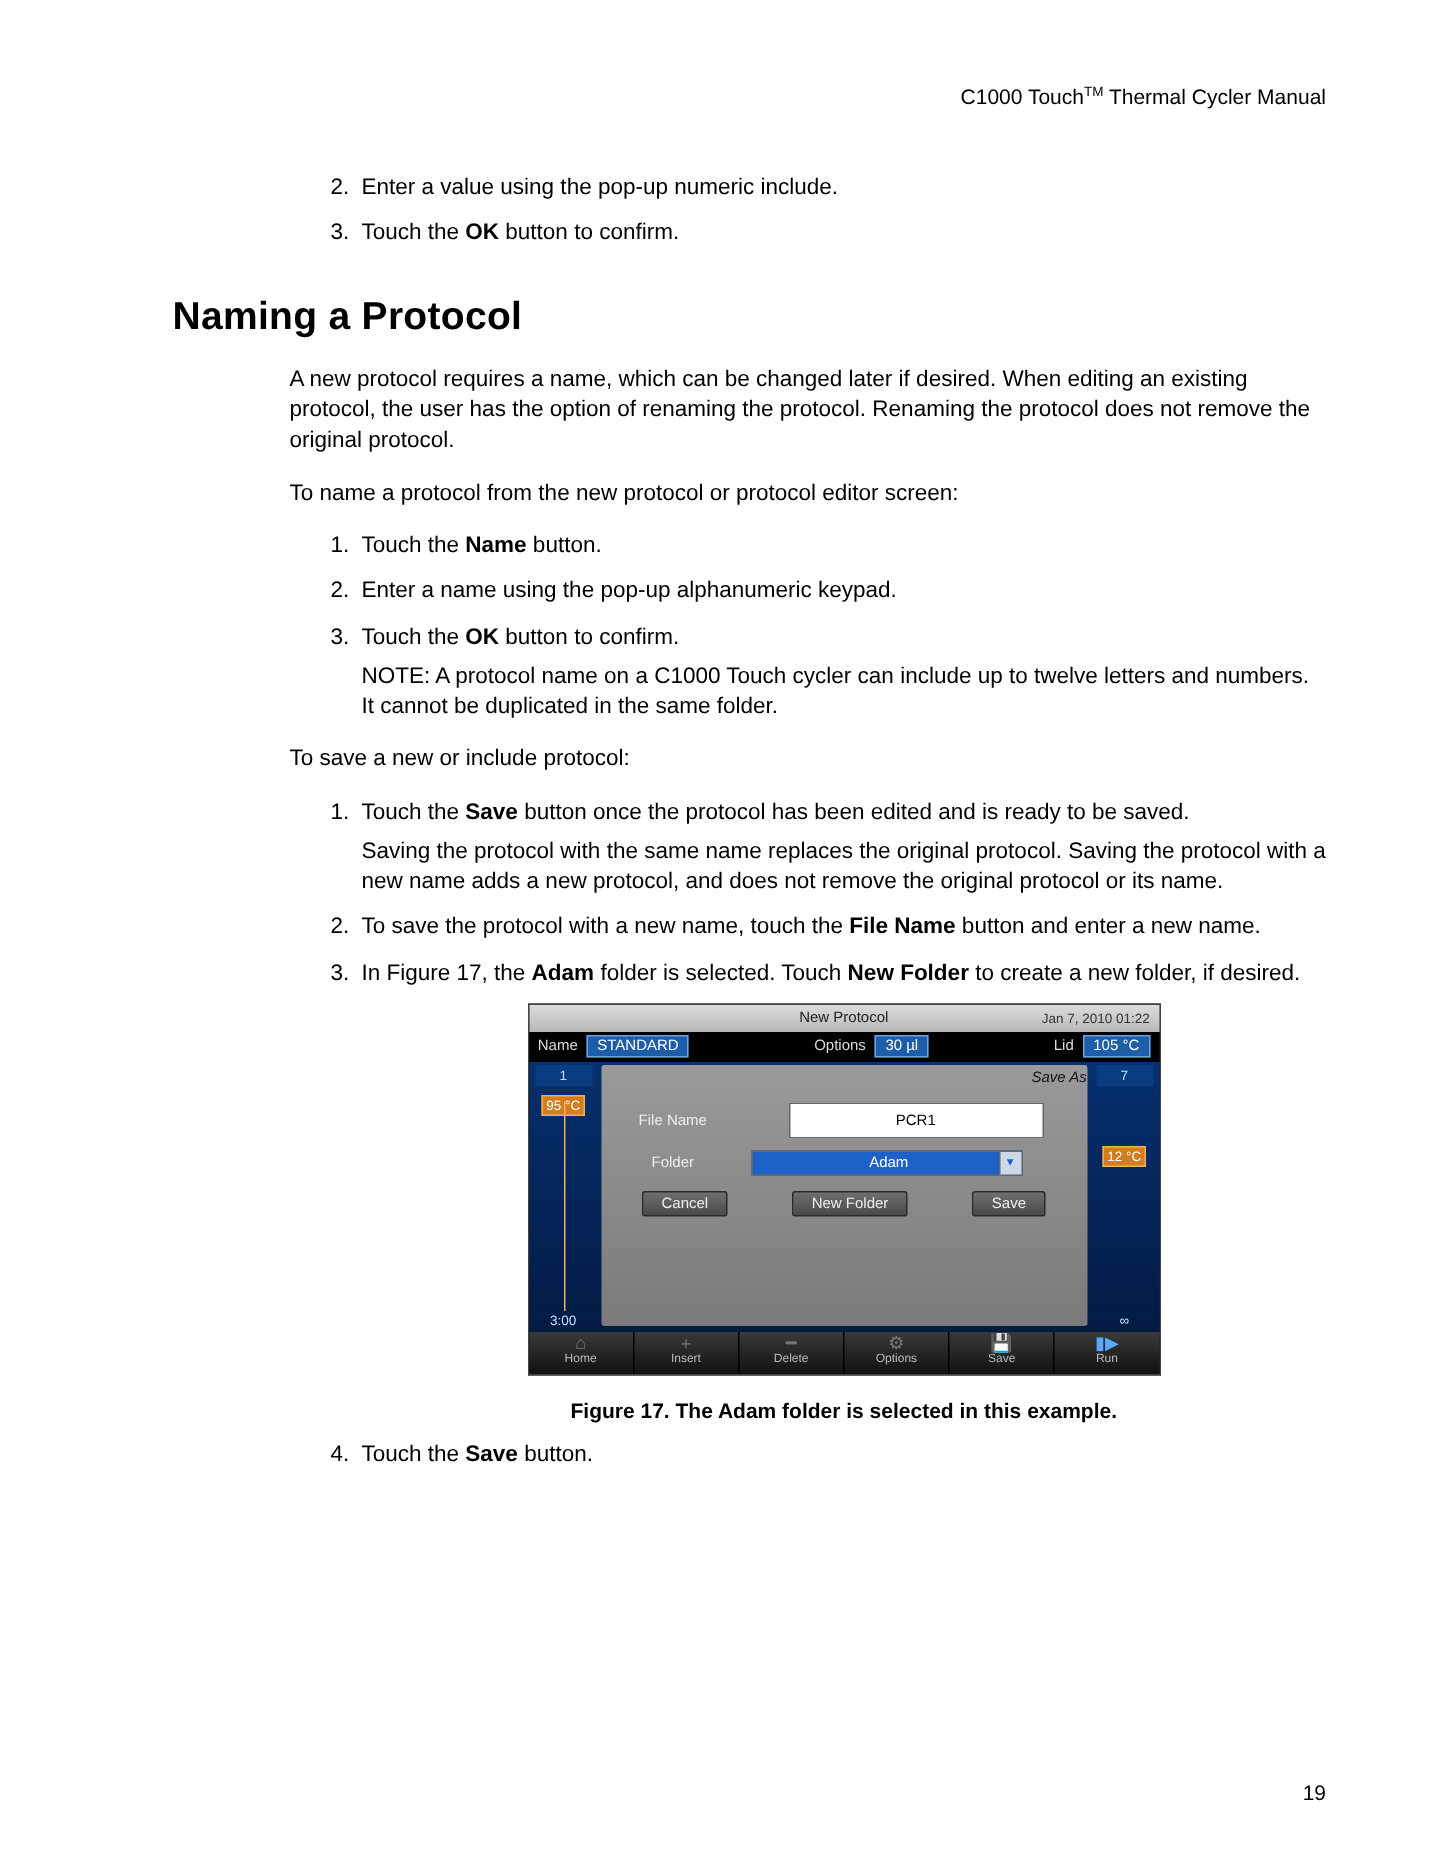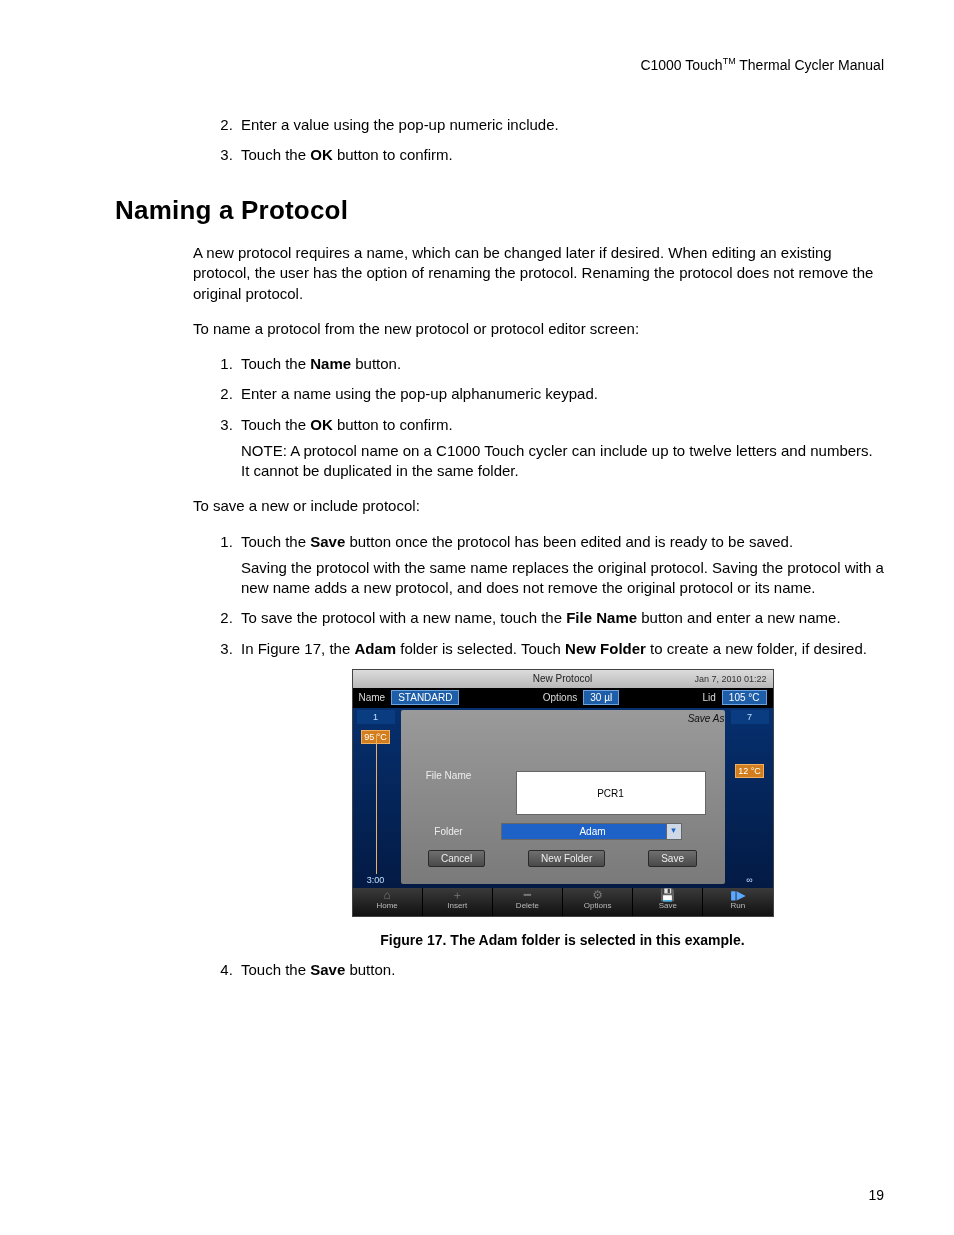--- a/index.html
+++ b/index.html
@@ -87,21 +87,21 @@
     background: linear-gradient(#9a9a9a,#7a7a7a);
     border-radius:2px;
     color:#000;
   }
   .saveas-title { text-align:right; font-size:10px; color:#111; padding:2px 0;font-style:italic;}
   .saveas table { width:100%; border-collapse:collapse; font-size:10px; color:#e6e6e6; margin-top:4px;}
   .saveas td { padding:4px 4px; vertical-align:middle;}
   .saveas td.lbl { width:88px; text-align:center; color:#eee;}
   .saveas input[type=text]{
     width:160px; height:14px; font-size:10px; background:#fff; border:1px solid #666;
-    text-align:center; padding:14px;margin-top:36px;
+    text-align:center; padding:4px;
   }
   .saveas .dd {
     width:176px; height:15px; background:#fff; border:1px solid #666; position:relative;
     font-size:10px; line-height:15px; padding-left:3px; color:#000;
   }
   .saveas .dd.sel { background:#1e62c7; color:#fff;}
   .saveas .dd .car {
     position:absolute; right:0; top:0; width:14px; height:15px; background:#cfd8e6;
     border-left:1px solid #666; color:#1e62c7; text-align:center; line-height:13px; font-size:9px;
   }

